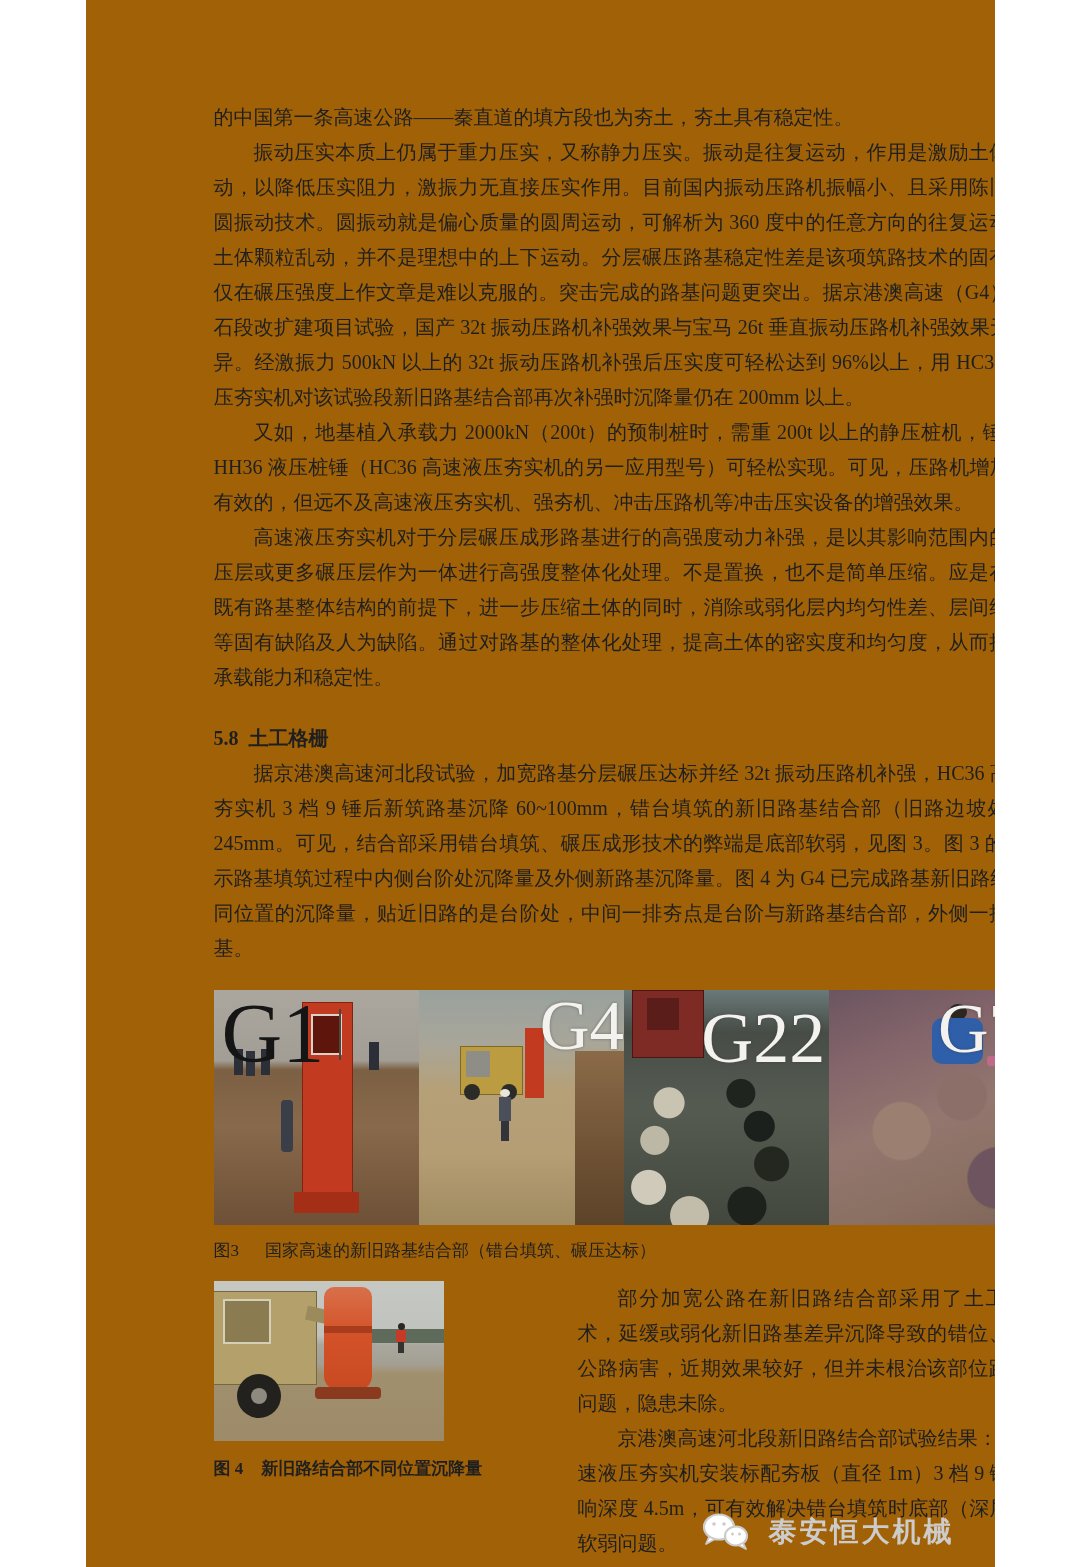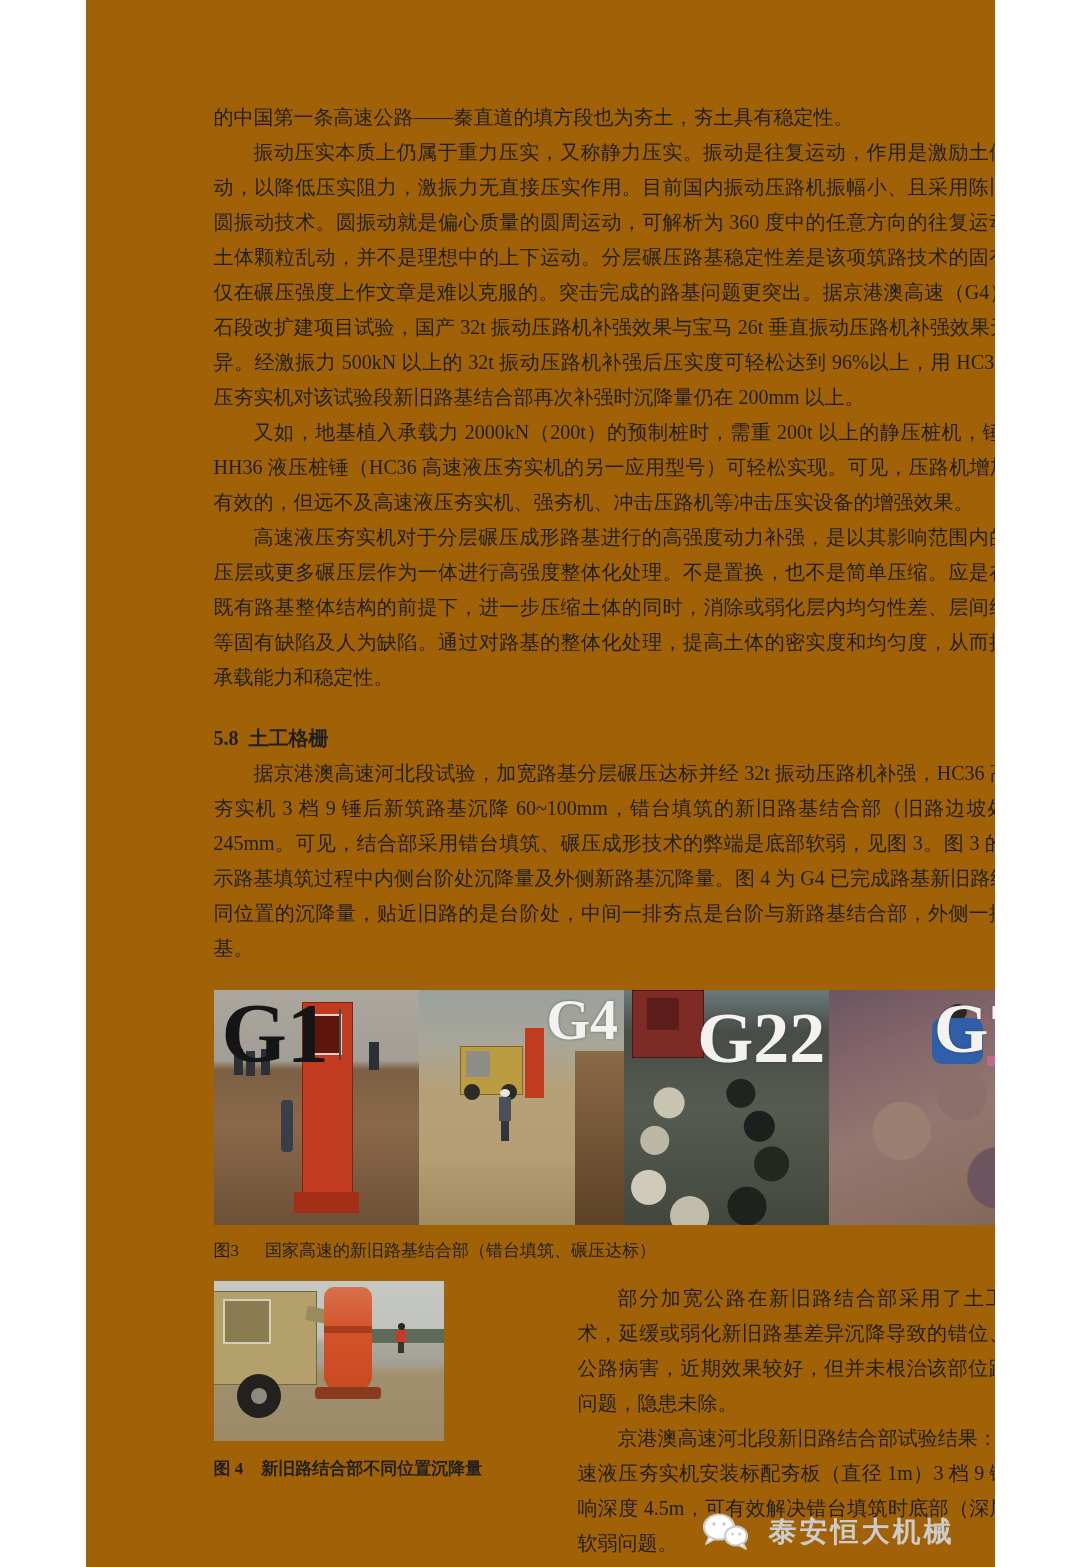--- a/index.html
+++ b/index.html
@@ -11,40 +11,40 @@
   p.body{margin:0;font-size:20px;line-height:35px;text-align:justify;}
   p.body.indent{text-indent:2em;}
   p.body b{font-weight:normal;}
   h2.heading{margin:26px 0 0 0;font-size:20px;line-height:35px;font-weight:bold;}
   h2.heading .secnum{margin-right:10px;}
 
   
   .photo-strip{margin-top:24px;display:flex;width:857px;height:235px;overflow:hidden;}
   .photo{position:relative;flex:1;overflow:hidden;}
   .glabel{position:absolute;font-family:"Liberation Serif","DejaVu Serif",serif;
-          font-weight:bold;line-height:1;z-index:5;}
+          font-weight:normal;line-height:1;z-index:5;}
   .glabel-dark{color:#151515;}
   .glabel-light{color:#f4f2ee;text-shadow:0 0 3px rgba(60,60,60,.55);}
 
   
   .photo-g1{background:linear-gradient(180deg,#aba79e 0%,#a29e95 30%,#7c6043 34%,#89694b 58%,#6d5037 100%);}
   .photo-g1 .glabel{left:8px;top:2px;font-size:84px;}
   .g1-machine{position:absolute;left:43%;top:5%;width:24%;height:83%;background:#c23a20;border:1px solid #82220f;}
   .g1-window{position:absolute;left:16%;top:6%;width:56%;height:19%;background:#5e150b;border:2px solid #d8d2c8;}
   .g1-foot{position:absolute;left:39%;top:86%;width:32%;height:9%;background:#a52e17;}
   .g1-worker{position:absolute;left:33%;top:47%;width:12px;height:52px;background:#3a3e49;border-radius:4px;}
   .g1-p1{position:absolute;left:10%;top:25%;width:9px;height:26px;background:#2c2f38;}
   .g1-p2{position:absolute;left:16%;top:26%;width:9px;height:25px;background:#30333c;}
   .g1-p3{position:absolute;left:23%;top:25%;width:9px;height:26px;background:#2c2f38;}
   .g1-p4{position:absolute;left:76%;top:22%;width:10px;height:28px;background:#2c2f38;}
   .g1-pole{position:absolute;left:61%;top:8%;width:2px;height:22%;background:#4a463e;}
 
   
   .photo-g4{background:linear-gradient(180deg,#99a19d 0%,#a8a69a 22%,#b5a078 42%,#b59d74 70%,#a18b61 100%);}
-  .photo-g4 .glabel{right:6px;top:2px;font-size:56px;}
+  .photo-g4 .glabel{right:0;top:2px;font-size:69px;}
   .g4-trench{position:absolute;right:0;top:26%;width:24%;height:74%;background:linear-gradient(180deg,#8a6a48 0%,#6e5134 60%,#5d4329 100%);}
   .g4-loader{position:absolute;left:20%;top:24%;width:30%;height:20%;background:#bb9c40;border:1px solid #7d6827;}
   .g4-cab{position:absolute;left:8%;top:8%;width:40%;height:55%;background:#8e8e86;}
   .g4-wheel1{position:absolute;left:6%;top:78%;width:16px;height:16px;border-radius:50%;background:#2b2b27;}
   .g4-wheel2{position:absolute;left:66%;top:78%;width:16px;height:16px;border-radius:50%;background:#2b2b27;}
   .g4-ram{position:absolute;left:52%;top:16%;width:9%;height:30%;background:#c23a1f;}
   .g4-person{position:absolute;left:38%;top:42%;width:16px;height:52px;}
   .g4-hat{position:absolute;left:3px;top:0;width:10px;height:8px;border-radius:50%;background:#e9e5da;}
   .g4-torso{position:absolute;left:2px;top:8px;width:12px;height:24px;background:#4a4f5a;}
   .g4-legs{position:absolute;left:4px;top:32px;width:8px;height:20px;background:#32343c;}

